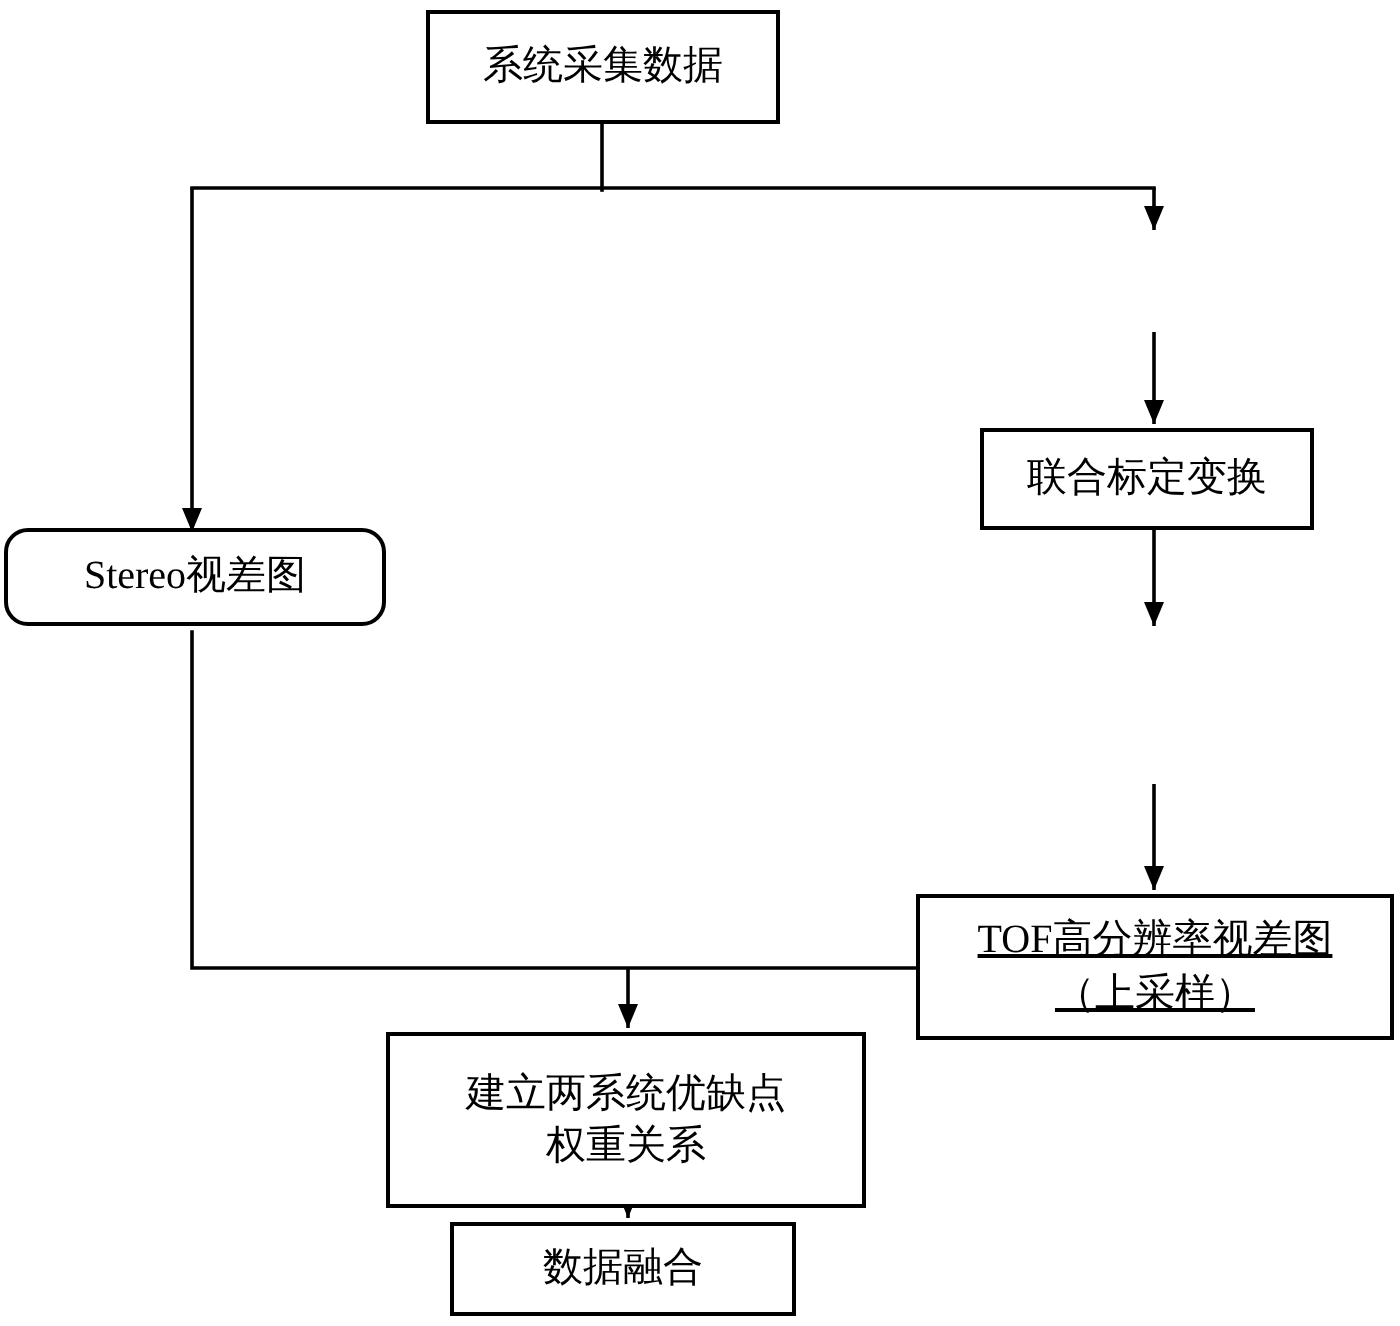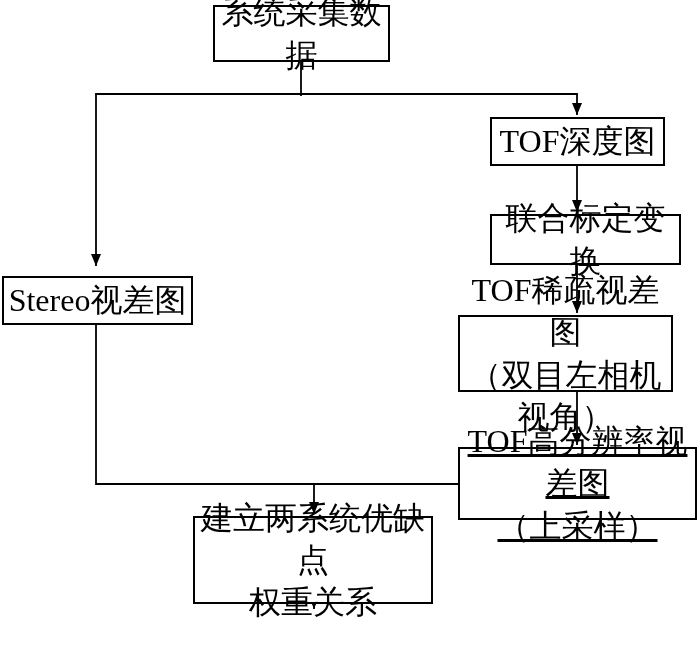--- a/index.html
+++ b/index.html
@@ -31,31 +31,31 @@
   .node {
     position: absolute;
     box-sizing: border-box;
     border: 2px solid #000000;
     background: #ffffff;
     display: flex;
     align-items: center;
     justify-content: center;
     text-align: center;
     white-space: pre-line;
-    font-size: 32px;
+    font-size: 20px;
     line-height: 1.32;
     color: #000000;
   }
   
   #n-collect  { left: 213px; top: 5px;   width: 177px; height: 57px; }
   #n-tofdepth { left: 490px; top: 117px; width: 175px; height: 49px; }
-  #n-calib    { left: 490px; top: 214px; width: 191px; height: 51px; }
+  #n-calib    { left: 490px; top: 214px; width: 167px; height: 51px; }
   #n-sparse   { left: 458px; top: 315px; width: 215px; height: 77px; }
   #n-highres  { left: 458px; top: 447px; width: 239px; height: 73px; text-decoration: underline; }
-  #n-stereo   { left: 2px;   top: 276px; width: 191px; height: 49px; }
+  #n-stereo   { left: 2px;   top: 264px; width: 191px; height: 49px; border-radius: 12px; }
   #n-weight   { left: 193px; top: 516px; width: 240px; height: 88px; }
   #n-fusion   { left: 225px; top: 611px; width: 173px; height: 47px; }
 </style>
 </head>
 <body>
 
 <div id="canvas">
 
   <svg id="connectors" viewBox="0 0 700 663" xmlns="http://www.w3.org/2000/svg">
     <defs>
@@ -80,29 +80,27 @@
 
     <path d="M96 316 V484 H459" stroke-linecap="square"></path>
 
     <path d="M314 484 V514" marker-end="url(#arrow)"></path>
 
     <path d="M314 587 V609" marker-end="url(#arrow)"></path>
   </svg>
 
   <div class="node" id="n-collect">系统采集数据</div>
 
-  <div class="node" id="n-tofdepth">TOF深度图</div>
 
   <div class="node" id="n-calib">联合标定变换</div>
 
-  <div class="node" id="n-sparse">TOF稀疏视差图
-（双目左相机视角）</div>
 
   <div class="node" id="n-highres">TOF高分辨率视差图
 （上采样）</div>
 
   <div class="node" id="n-stereo">Stereo视差图</div>
 
   <div class="node" id="n-weight">建立两系统优缺点
 权重关系</div>
 
+  <div class="node" id="n-fusion">数据融合</div>
 
 </div>
 
 </body></html>

